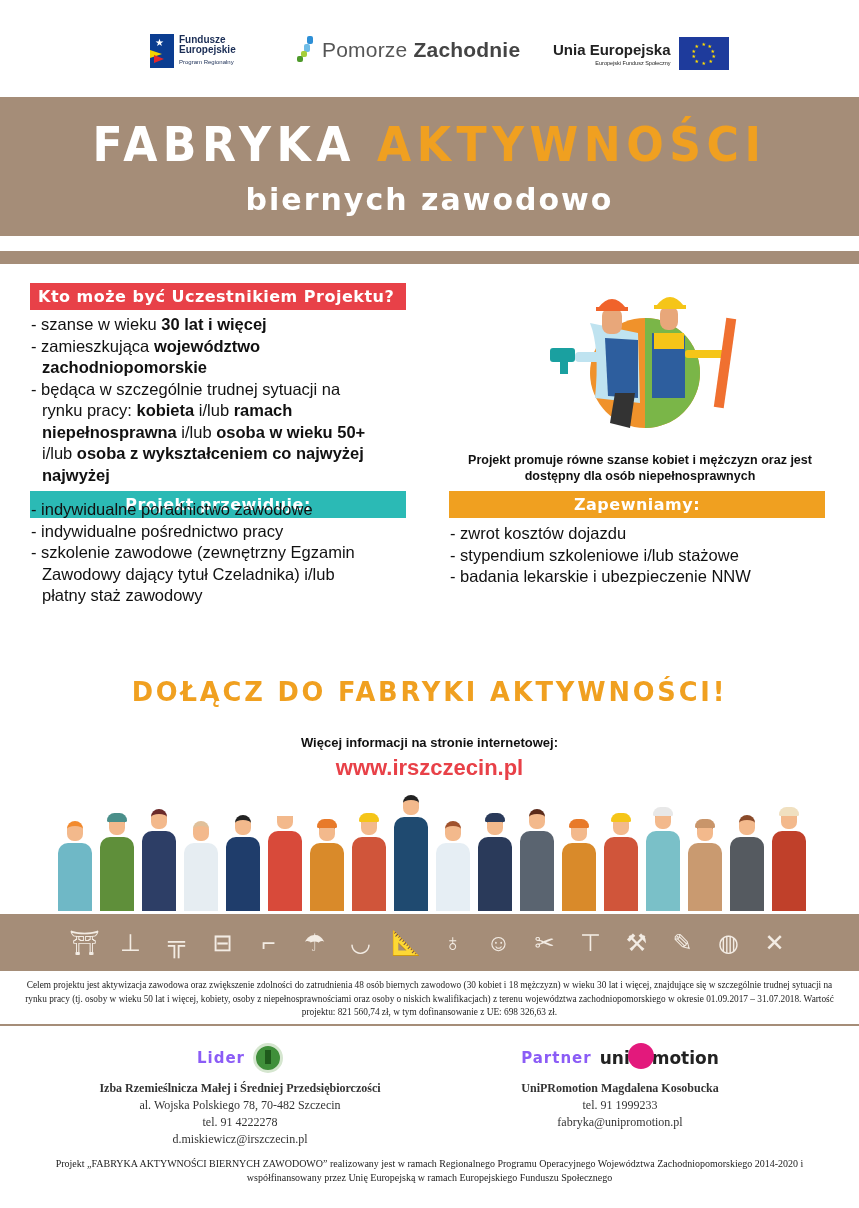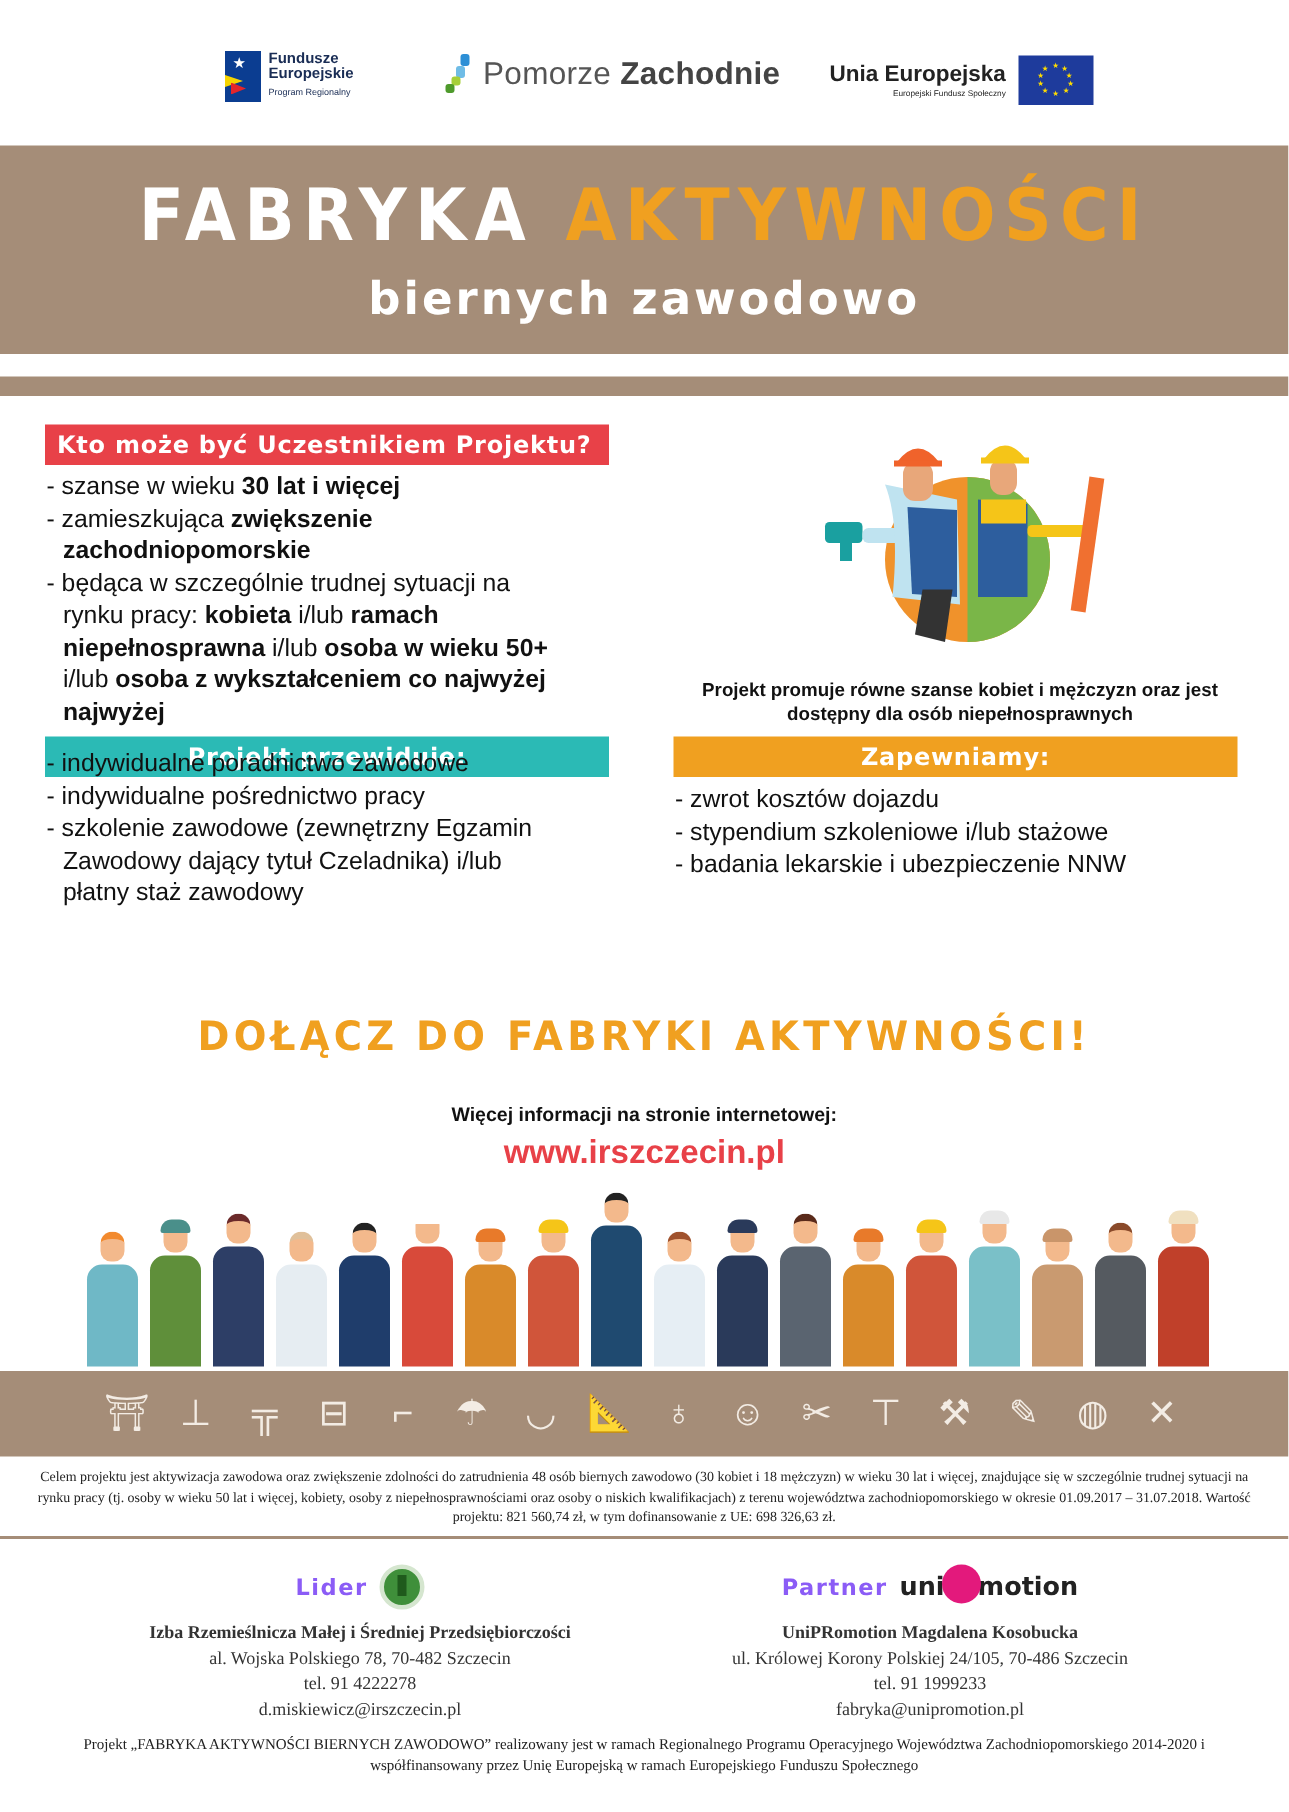--- a/index.html
+++ b/index.html
@@ -137,21 +137,21 @@
 <div class="banner"></div>
 <div class="title-line">
   <span class="w">FABRYKA </span><span class="o">AKTYWNOŚCI</span>
 </div>
 <div class="subtitle">biernych zawodowo</div>
 <div class="banner-stripe"></div>
 
 <div class="sec-head sec-red">Kto może być Uczestnikiem Projektu?</div>
 <ul class="list list-who" id="who-list">
     <li><span>- szanse w wieku </span><b>30 lat i więcej</b></li>
-    <li><span>- zamieszkująca </span><b>zwiększenie</b></li>
+    <li><span>- zamieszkująca </span><b>województwo</b></li>
     <li class="cont"><b>zachodniopomorskie</b></li>
     <li><span>- będąca w szczególnie trudnej sytuacji na</span></li>
     <li class="cont"><span>rynku pracy: </span><b>kobieta</b><span> i/lub </span><b>ramach</b></li>
     <li class="cont"><b>niepełnosprawna</b><span> i/lub </span><b>osoba w wieku 50+</b></li>
     <li class="cont"><span>i/lub </span><b>osoba z wykształceniem co najwyżej</b></li>
     <li class="cont"><b>najwyżej</b></li>
   </ul>
 
 <svg class="hero" viewBox="0 0 250 150">
   <circle cx="125" cy="85" r="55" fill="#f0922b"></circle>
@@ -326,18 +326,17 @@
 <div class="org org-partner">
   <div class="org-head">
     <span class="org-role">Partner</span>
     <span class="unip">
       <span>uni</span>
       <span class="dot"></span>
       <span>motion</span>
     </span>
   </div>
   <div class="org-name">UniPRomotion Magdalena Kosobucka</div>
-  <div class="org-line">ul. Królowej Korony Polskiej 24/105, 70-486 Szczecin</div>
   <div class="org-line">tel. 91 1999233</div>
   <div class="org-line">fabryka@unipromotion.pl</div>
 </div>
 
 <div class="bottom-note">Projekt „FABRYKA AKTYWNOŚCI BIERNYCH ZAWODOWO” realizowany jest w ramach Regionalnego Programu Operacyjnego Województwa Zachodniopomorskiego 2014-2020 i współfinansowany przez Unię Europejską w ramach Europejskiego Funduszu Społecznego</div>
 
 </body></html>

